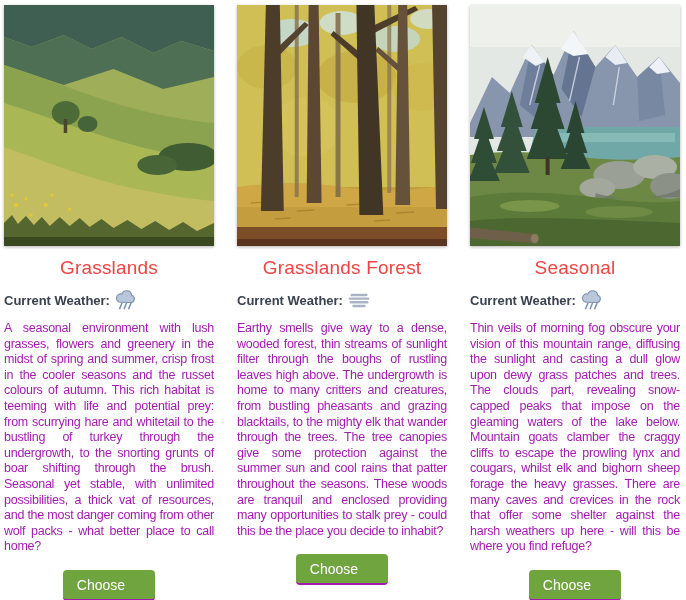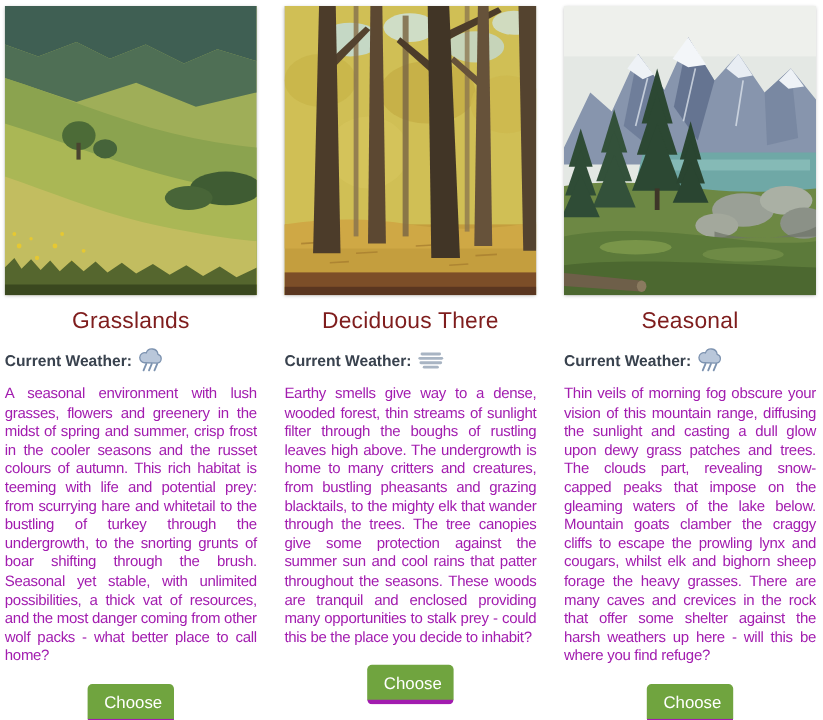--- a/index.html
+++ b/index.html
@@ -25,21 +25,21 @@
     height: 241px;
     overflow: hidden;
     box-shadow: 0 1px 3px rgba(0,0,0,0.30);
     background: #ccc;
   }
   .card-image svg { display: block; width: 100%; height: 100%; }
   .card-title {
     text-align: center;
     font-size: 19px;
     font-weight: 400;
-    color: #7f1d1d;
+    color: #ef4444;
     margin: 11px 0 9px 0;
     letter-spacing: 0.2px;
   }
   .weather-row {
     display: flex;
     align-items: center;
     gap: 5px;
     margin: 2px 0 11px 0;
     min-height: 20px;
     text-align: right;
@@ -56,26 +56,26 @@
     line-height: 15.6px;
     letter-spacing: -0.25px;
     color: #a21caf;
     text-align: justify;
   }
   .choose-button {
     display: block;
     margin: 15px auto 0 auto;
     background: #70a43f;
     border: none;
-    border-bottom: 4px solid #a21caf;
+    border-bottom: 2px solid #a21caf;
     border-radius: 4px;
     color: #ffffff;
     font-family: "Liberation Sans", "DejaVu Sans", sans-serif;
     font-size: 14px;
-    padding: 7px 10px 6px 14px;
+    padding: 7px 30px 6px 14px;
     cursor: pointer;
   }
 </style>
 </head>
 <body>
 
 <div class="cards">
 
   <div class="card">
     <div class="card-image">
@@ -158,21 +158,21 @@
         <path d="M168,72 L139,46 142,42 172,68 Z" fill="#66523a"></path>
         <path d="M29,0 L43,0 47,206 24,206 Z" fill="#4c3c2a"></path>
         <path d="M120,0 L138,0 147,210 123,210 Z" fill="#413526"></path>
         <path d="M72,0 L82,0 85,198 70,198 Z" fill="#5c4832"></path>
         <path d="M162,0 L171,0 174,200 159,200 Z" fill="#66523a"></path>
         <path d="M196,0 H211 V204 H200 Z" fill="#54432f"></path>
         <rect y="222" width="211" height="19" fill="#7c4e28"></rect>
         <rect y="234" width="211" height="7" fill="#5a3620"></rect>
       </svg>
     </div>
-    <h2 class="card-title">Deciduous There</h2>
+    <h2 class="card-title">Grasslands Forest</h2>
     <div class="weather-row">
       <span class="weather-label">Current Weather:</span>
       <span class="weather-icon">
         <svg width="22" height="16" viewBox="0 0 24 17">
           <g stroke="#a8b4c3" stroke-width="2.6" stroke-linecap="round">
             <line x1="4" y1="3" x2="20" y2="3"></line>
             <line x1="2" y1="7" x2="22" y2="7"></line>
             <line x1="3" y1="11" x2="21" y2="11"></line>
             <line x1="6" y1="15" x2="18" y2="15"></line>
           </g>

